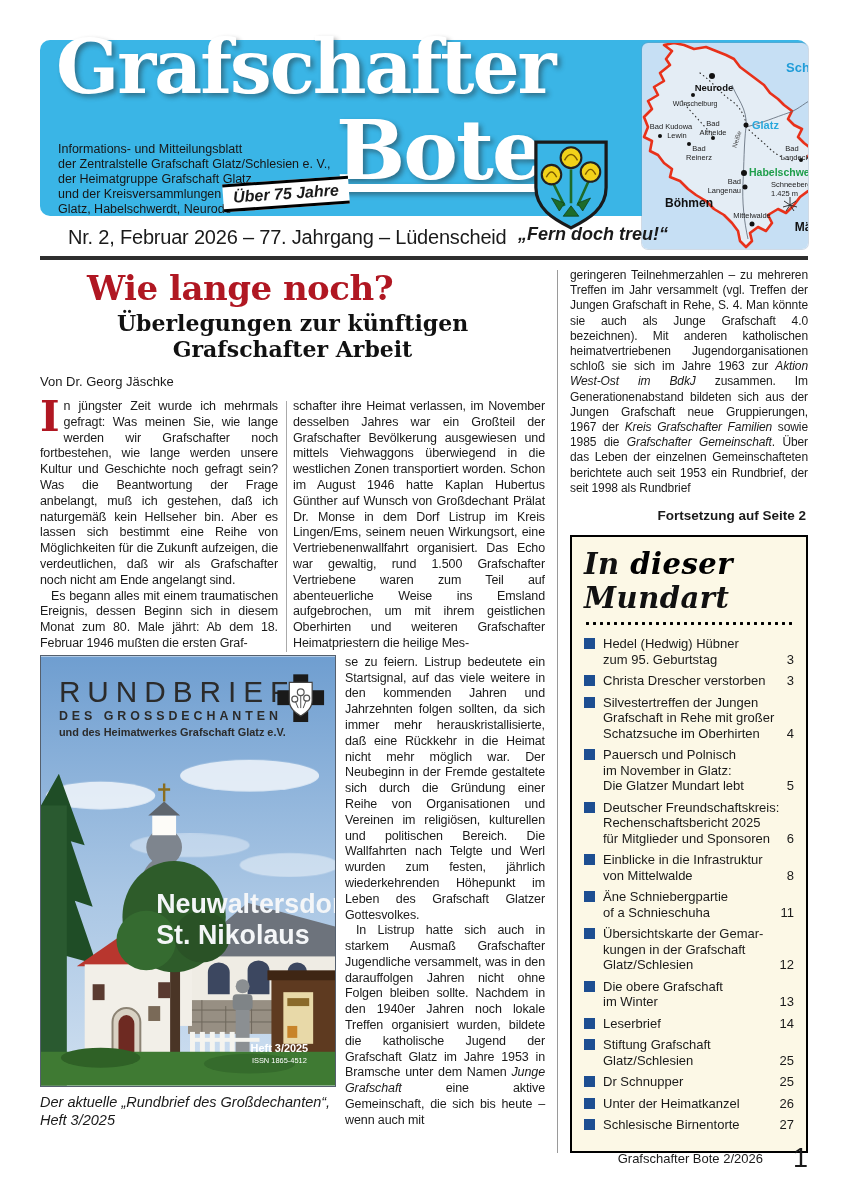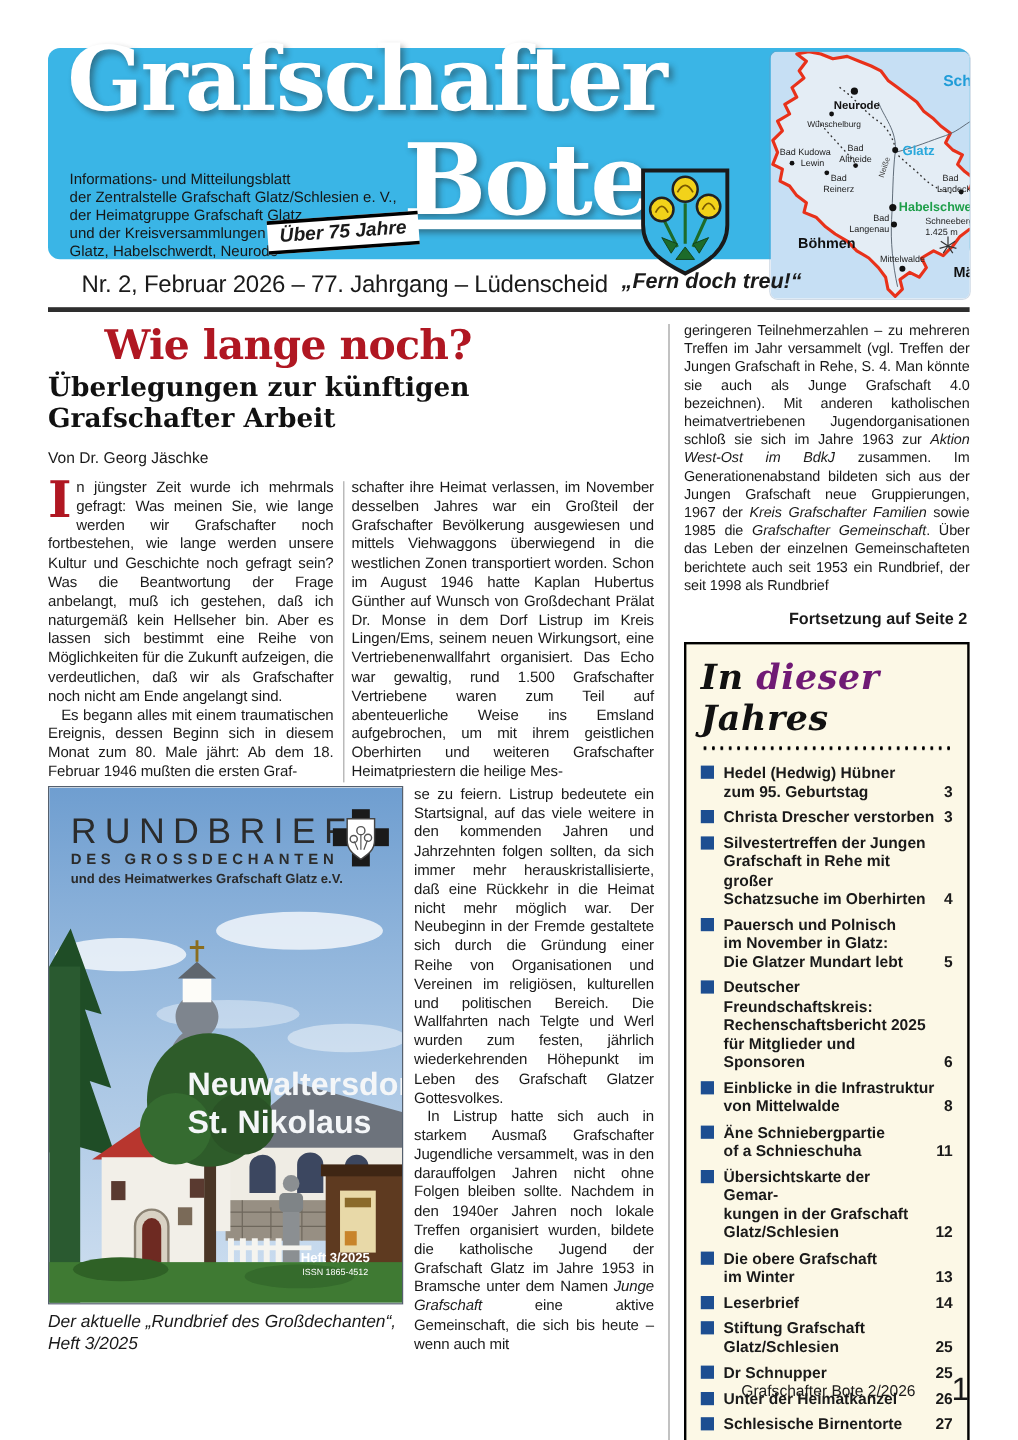--- a/index.html
+++ b/index.html
@@ -21,21 +21,21 @@
 
   .thick-rule { height:4px; background:#2e2e2e; margin-top:4px; }
 
   
   .main { display:flex; margin-top:8px; }
   .left-zone { width:505px; }
   .vdiv { width:1px; background:#9a9a9a; margin:2px 12px 0 12px; }
   .right-zone { flex:1; }
 
   .headline { font-family:"DejaVu Serif","Liberation Serif",serif; font-weight:bold; font-size:34px; color:#b01722; letter-spacing:-0.5px;margin-left:47px; }
-  .subhead { font-family:"DejaVu Serif","Liberation Serif",serif; font-weight:bold; font-size:22px; color:#111; margin-top:2px; }
+  .subhead { font-family:"DejaVu Serif","Liberation Serif",serif; font-weight:bold; font-size:22px; color:#111; margin-top:2px;text-align:center; }
   .byline { font-size:13px; font-weight:normal; margin:12px 0 10px 0; }
 
   .bodytext { font-size:12.5px; line-height:15.8px; letter-spacing:-0.1px; text-align:justify; hyphens:auto; }
   .bodytext p + p { text-indent:11px; }
   .it { font-style:italic; }
 
   .row-top { display:flex; }
   .col1 { width:238px; }
   .cdiv { width:1px; background:#aaa; margin:2px 6px 0 8px; }
   .col2top { flex:1; }
@@ -46,23 +46,23 @@
   .col2bot { flex:1; margin-left:9px; }
 
   .dropcap { float:left; font-family:"DejaVu Serif","Liberation Serif",serif; font-weight:bold; font-size:42px; line-height:32px; color:#b01722; margin:2px 4px 0 0; }
 
   .col3 { font-size:12px; line-height:15.2px; }
   .continuation { font-size:13.5px; font-weight:bold; text-align:right; margin:12px 2px 12px 0; }
 
   
   .toc { border:2px solid #000; background:#fcf8e6; padding:10px 12px 12px 12px; }
   .toc-title { font-family:"DejaVu Serif","Liberation Serif",serif; font-style:italic; font-weight:bold; font-size:29px; letter-spacing:0.5px; color:#111; }
-  .toc-title .red { color:#701a75; }
+  .toc-title .red { color:#000000; }
   .toc-dots { height:5px; margin:6px 0 10px 0; background-image:radial-gradient(circle,#000 1.4px,transparent 1.6px); background-size:7px 5px; background-repeat:repeat-x; }
-  .toc-item { display:flex; margin-bottom:6px; font-size:13px; line-height:15.5px; font-weight:bold; }
+  .toc-item { display:flex; margin-bottom:6px; font-size:13px; line-height:15.5px; font-weight:normal; }
   .toc-square { width:11px; height:11px; background:#1d4e91; margin:2px 8px 0 0; flex:none; }
   .toc-text { flex:1; }
   .toc-page { align-self:flex-end; margin-left:6px; }
 
   
   .footer { position:absolute; left:40px; right:40px; top:1143px; text-align:right; }
   .footer .issue { font-size:13px; margin-right:30px; vertical-align:4px;text-align:center; }
   .footer .pagenum { font-size:27px; }
 </style>
 </head>
@@ -293,21 +293,21 @@
 
     <div class="vdiv"></div>
 
     <div class="right-zone">
       <div class="col3 bodytext">
         <p><span>geringeren Teilnehmerzahlen – zu mehreren Treffen im Jahr versammelt (vgl. Treffen der Jungen Grafschaft in Rehe, S. 4. Man könnte sie auch als Junge Grafschaft 4.0 bezeichnen). Mit anderen katholischen heimatvertriebenen Jugendorganisationen schloß sie sich im Jahre 1963 zur </span><span class="it">Aktion West-Ost im BdkJ</span><span> zusammen. Im Generationenabstand bildeten sich aus der Jungen Grafschaft neue Gruppierungen, 1967 der </span><span class="it">Kreis Grafschafter Familien</span><span> sowie 1985 die </span><span class="it">Grafschafter Gemeinschaft</span><span>. Über das Leben der einzelnen Gemeinschafteten berichtete auch seit 1953 ein Rundbrief, der seit 1998 als Rundbrief</span></p>
       </div>
       <div class="continuation">Fortsetzung auf Seite 2</div>
 
       <div class="toc">
-        <div class="toc-title"><span>In </span><span class="red">dieser</span><span> Jahres</span></div>
+        <div class="toc-title"><span>In </span><span class="red">dieser</span><span> Mundart</span></div>
         <div class="toc-dots"></div>
         <div id="toc-list">
             <div class="toc-item">
               <span class="toc-square"></span>
               <div class="toc-text">
                 <div>Hedel (Hedwig) Hübner</div>
                 <div>zum 95. Geburtstag</div>
               </div>
               <span class="toc-page">3</span>
             </div>

